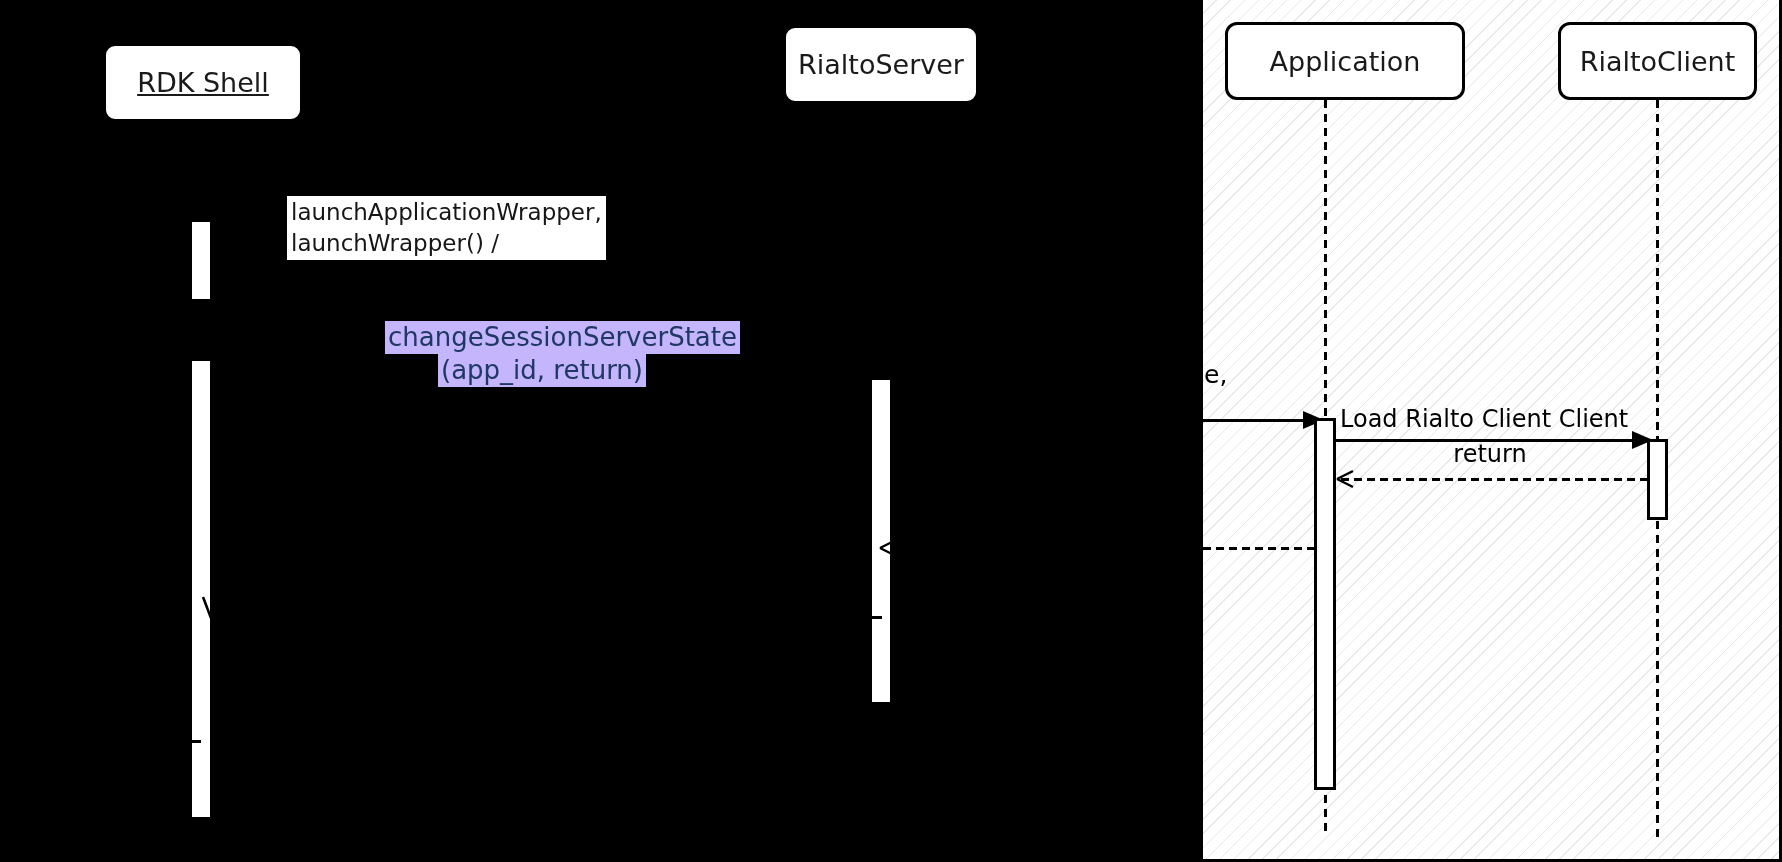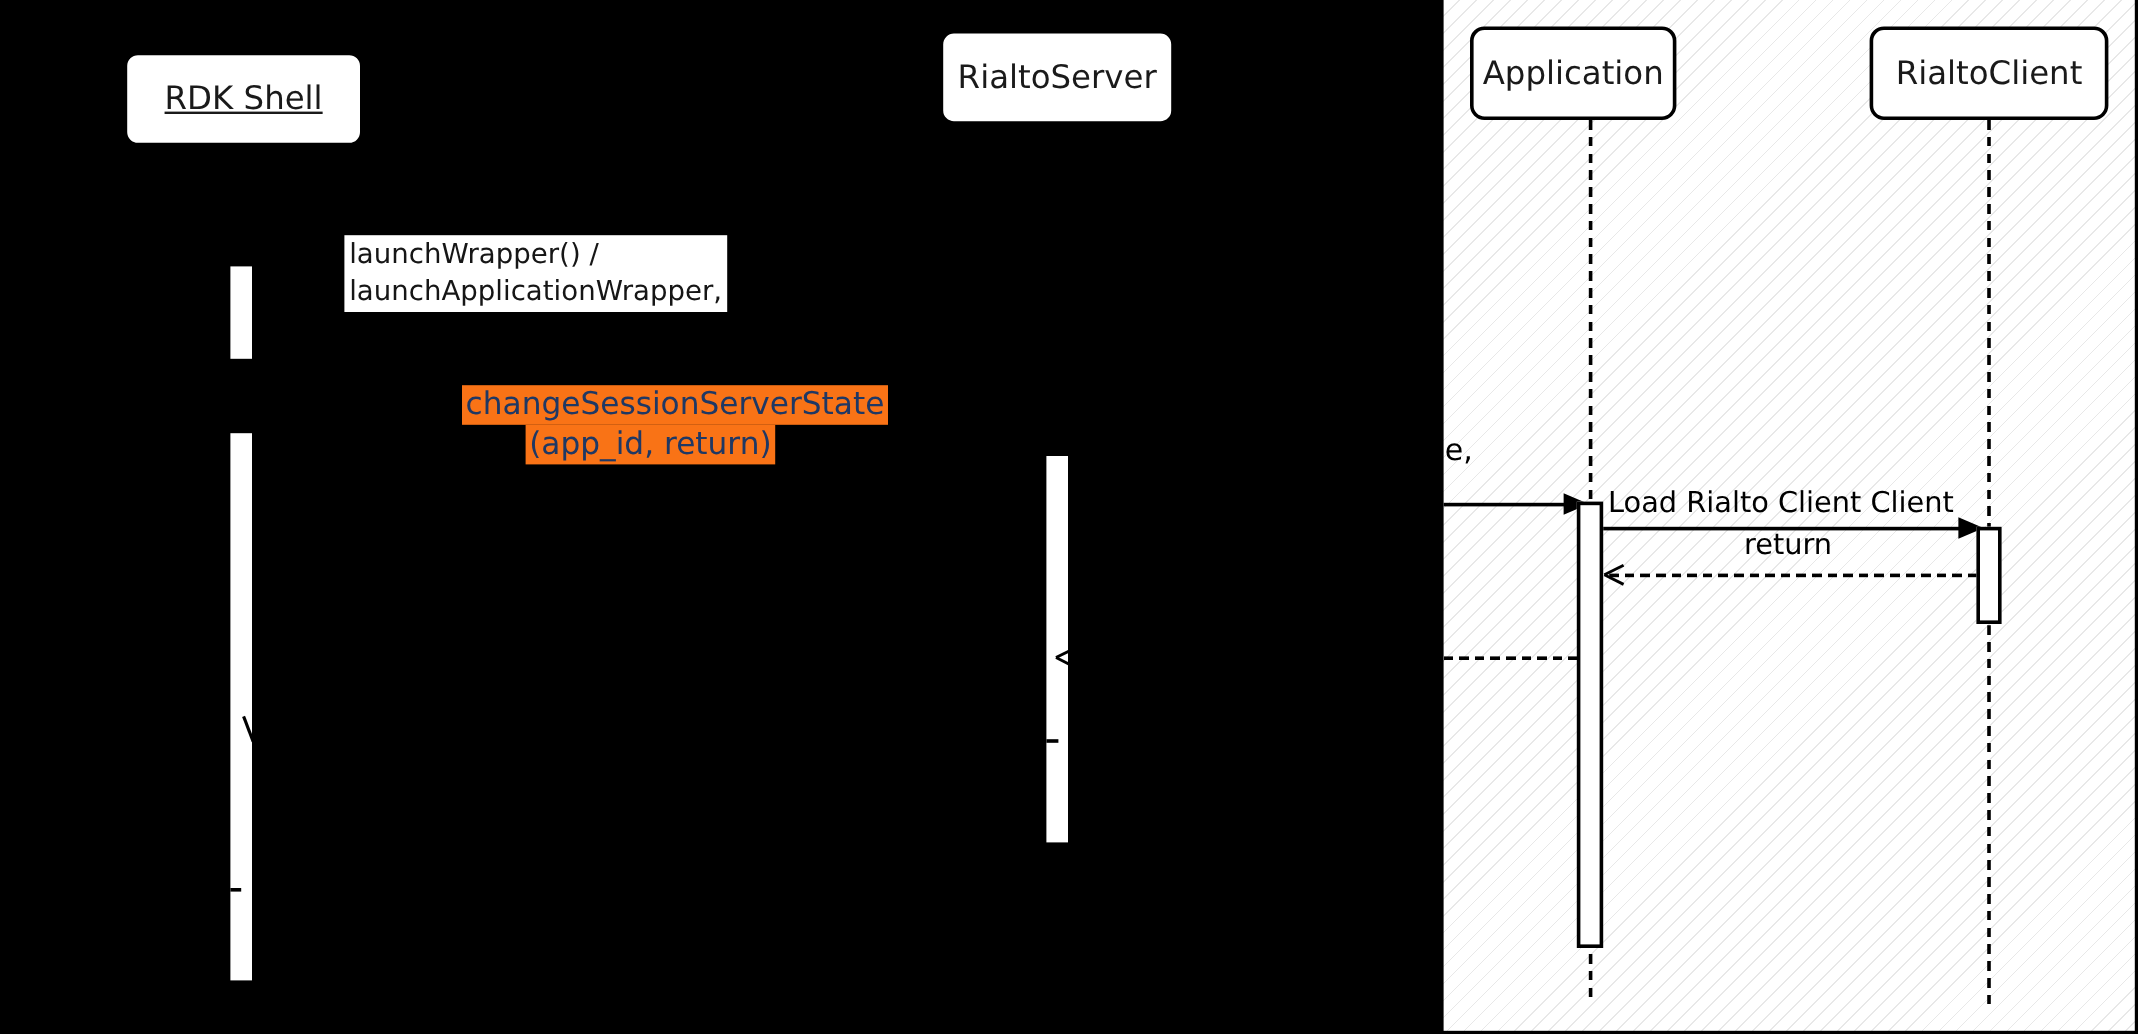--- a/index.html
+++ b/index.html
@@ -23,21 +23,21 @@
   .head-right{width:0;height:0;border-top:9px solid transparent;border-bottom:9px solid transparent;
     border-left:21px solid #000;}
   
   .actbar{background:#fff;border:3px solid #000;box-sizing:border-box;}
   
   .actbar-w{background:#fff;}
   .msglabel{font-size:24px;color:#000;white-space:nowrap;}
   .wbg{background:#fff;}
   .launch-label{font-size:23px;line-height:31px;color:#161616;padding:1px 4px;white-space:nowrap;}
   .blue-label{font-size:26px;line-height:33px;text-align:center;}
-  .blue-label span{display:inline-block;background:#f97316;padding:0 3px;white-space:nowrap;}
+  .blue-label span{display:inline-block;background:#c4b5fd;padding:0 3px;white-space:nowrap;}
 </style>
 </head>
 <body>
 
 <div class="abs panel"></div>
 
 <div class="abs vdash" style="left:1324px;top:100px;height:318px;"></div>
 <div class="abs vdash" style="left:1324px;top:795px;height:36px;"></div>
 <div class="abs vdash" style="left:1656px;top:100px;height:339px;"></div>
 <div class="abs vdash" style="left:1656px;top:521px;height:316px;"></div>
@@ -57,38 +57,38 @@
 
 <div class="abs msglabel" style="left:1390px;top:440px;width:200px;text-align:center;">return</div>
 <div class="abs hdash" style="left:1341px;top:478px;width:306px;"></div>
 <svg class="abs" style="left:1335px;top:469px;" width="19" height="20">
   <line x1="2" y1="10" x2="18" y2="2" stroke="#000" stroke-width="2.4"></line>
   <line x1="2" y1="10" x2="18" y2="18" stroke="#000" stroke-width="2.4"></line>
 </svg>
 
 <div class="abs hdash" style="left:1203px;top:547px;width:112px;"></div>
 
-<div class="abs pbox" style="left:1225px;top:22px;width:172px;height:78px;">
+<div class="abs pbox" style="left:1225px;top:22px;width:240px;height:78px;">
   <span>Application</span>
 </div>
 <div class="abs pbox" style="left:1558px;top:22px;width:199px;height:78px;">
   <span>RialtoClient</span>
 </div>
 
 <div class="abs pbox" style="left:103px;top:43px;width:200px;height:79px;text-decoration:underline;">
   <span>RDK Shell</span>
 </div>
 
 <div class="abs pbox" style="left:783px;top:25px;width:196px;height:79px;text-align:center;">
   <span>RialtoServer</span>
 </div>
 
 <div class="abs wbg launch-label" style="left:287px;top:196px;">
+  <div>launchApplicationWrapper,</div>
   <div>launchWrapper() /</div>
-  <div>launchApplicationWrapper,</div>
 </div>
 
 <div class="abs blue-label" style="left:385px;top:321px;width:314px;color:#1f3864;">
   <div><span>changeSessionServerState</span></div>
   <div><span>(app_id, return)</span></div>
 </div>
 
 <div class="abs actbar-w" style="left:192px;top:222px;width:18px;height:77px;"></div>
 <div class="abs actbar-w" style="left:192px;top:361px;width:18px;height:456px;">
   <svg width="18" height="456" style="position:absolute;left:0;top:0;">

